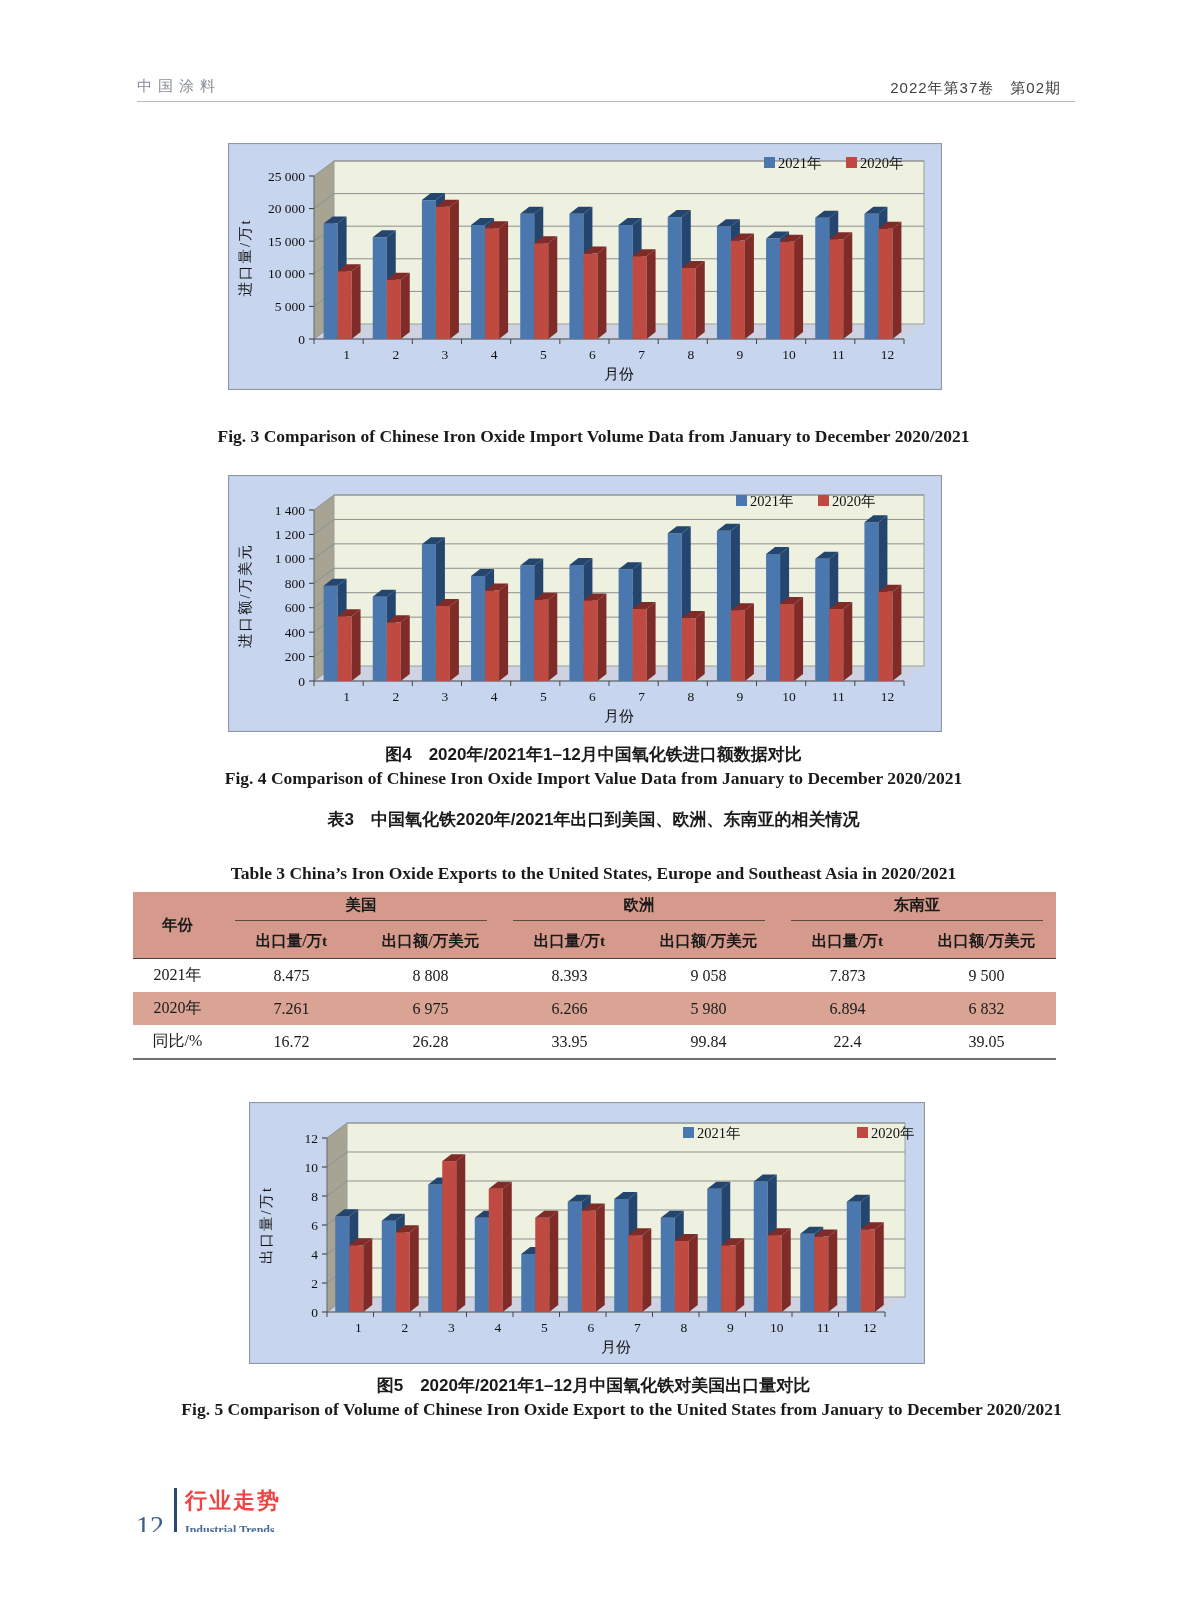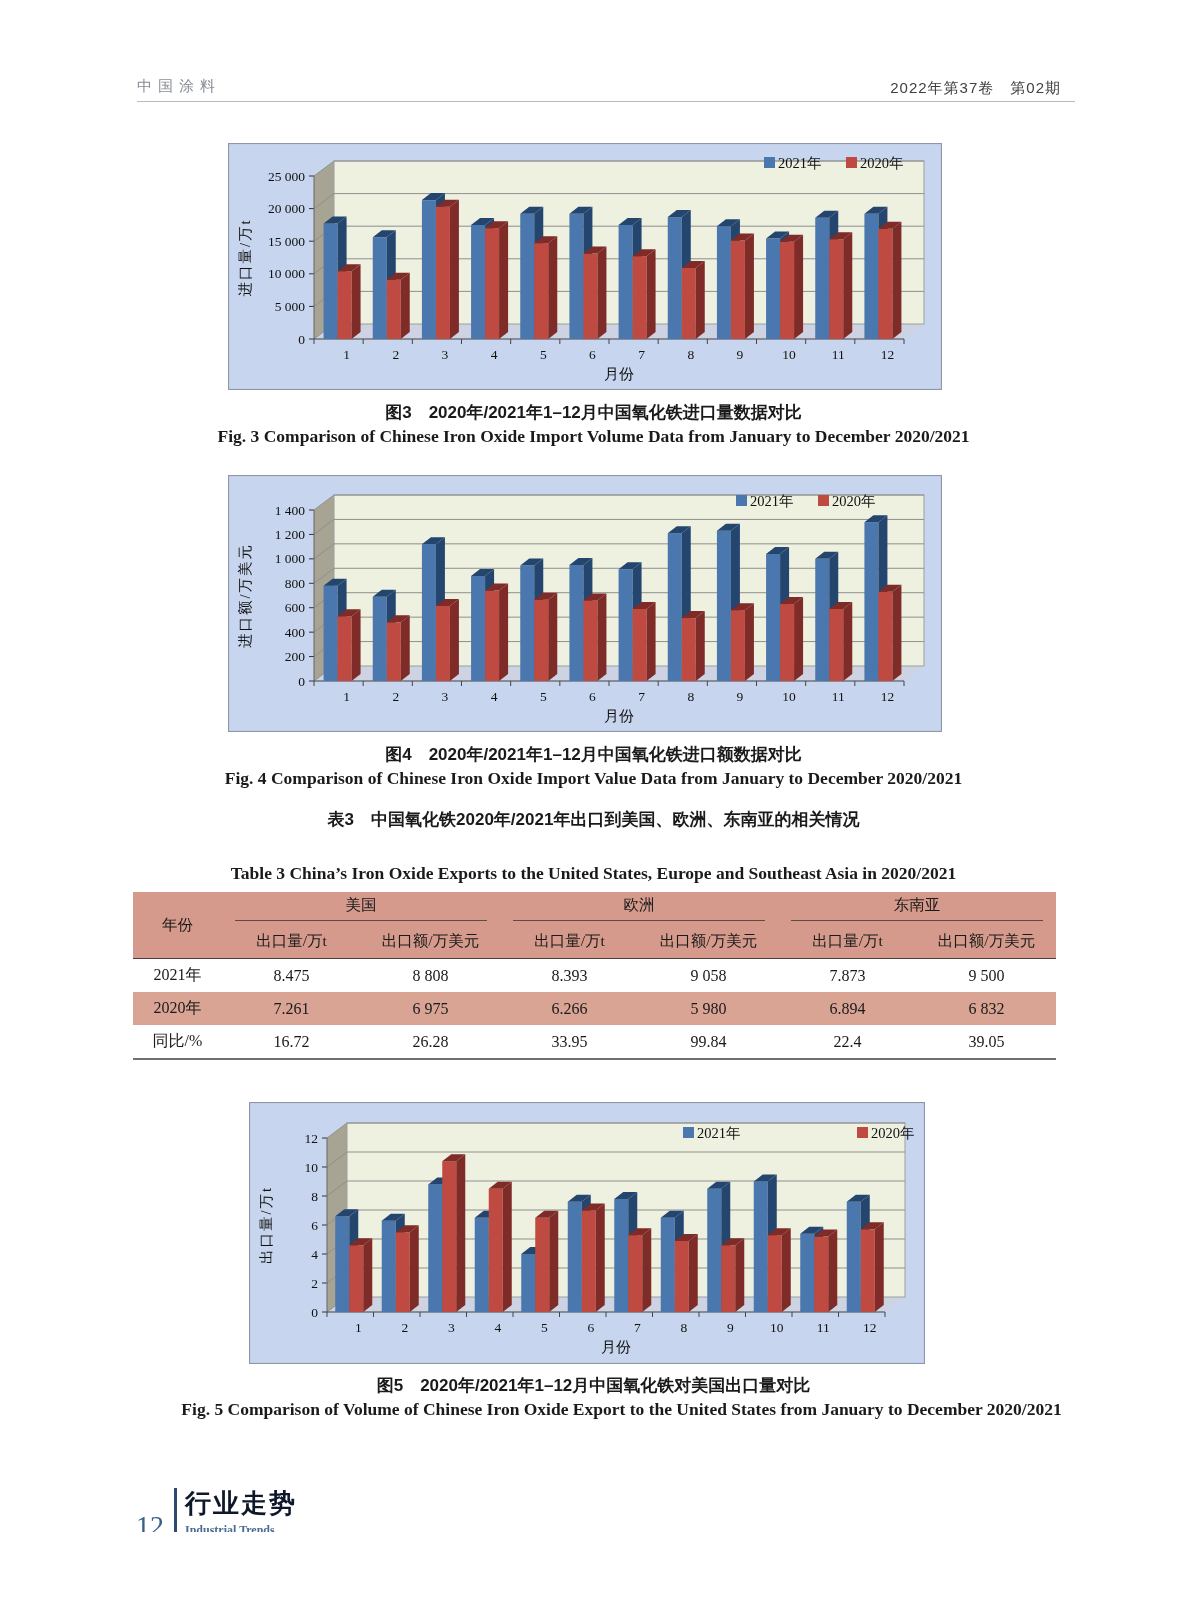--- a/index.html
+++ b/index.html
@@ -14,35 +14,35 @@
   
   .chart{position:absolute;}
   .chart svg text{font-family:"Liberation Serif",serif;fill:#111;}
   
   .cap{position:absolute;left:0;width:1187px;text-align:center;margin:0;}
   .cap-cn{font-family:"Liberation Sans",sans-serif;font-weight:bold;font-size:17px;}
   .cap-en{font-family:"Liberation Serif",serif;font-weight:bold;font-size:17.5px;}
   
   .exports-table{position:absolute;left:133px;top:892px;width:923px;border-collapse:collapse;
                  text-align:center;font-size:16px;border-bottom:2px solid #707070;}
-  .exports-table th{font-weight:normal;font-size:15.5px;}
+  .exports-table th{font-weight:bold;font-size:15.5px;}
   .exports-table thead th{background:#d59a8b;}
   .exports-table tr.grp-row th{height:30px;}
   .exports-table tr.sub-row th{height:32px;border-bottom:1.5px solid #4a3f3a;}
   .exports-table th.year-th{border-bottom:1.5px solid #4a3f3a;}
   .exports-table th.group-th div{border-bottom:1px solid #5c4c44;margin:0 12px;padding-bottom:4px;}
   .exports-table tbody td{height:31px;}
   .exports-table tr.row-alt td{background:#daa495;}
   
   .footer{position:absolute;left:136px;top:1488px;display:flex;align-items:stretch;height:50px;}
   .pageno{align-self:flex-end;font-size:28px;color:#3a5f8d;line-height:1;margin:0 10px -2px 0;}
   .vbar{width:3px;background:#2c4a70;margin-right:8px;}
   .sec-txt{display:flex;flex-direction:column;justify-content:space-between;padding:1px 0;}
-  .sec-cn{font-family:"Liberation Sans",sans-serif;font-weight:bold;font-size:26px;
-          color:#0f172a;letter-spacing:2px;line-height:1.1;}
+  .sec-cn{font-family:"Liberation Sans",sans-serif;font-weight:bold;font-size:22px;
+          color:#ef4444;letter-spacing:2px;line-height:1.1;}
   .sec-en{font-family:"Liberation Serif",serif;font-weight:bold;font-size:12px;color:#4a6a94;line-height:1.2;}
 </style>
 </head>
 <body>
 
 <div class="page">
 
   <span class="hdr-left">中国涂料</span>
   <span class="hdr-right">2022年第37卷　第02期</span>
   <div class="hdr-rule"></div>
@@ -174,21 +174,20 @@
         <line x1="577.6666666666666" y1="196" x2="577.6666666666666" y2="201" stroke="#444" stroke-width="1"></line>
         <line x1="626.8333333333333" y1="196" x2="626.8333333333333" y2="201" stroke="#444" stroke-width="1"></line>
         <line x1="676" y1="196" x2="676" y2="201" stroke="#444" stroke-width="1"></line>
         <text x="391" y="236" text-anchor="middle" font-size="15">月份</text>
         <text x="22" y="114.5" text-anchor="middle" font-size="14.5" transform="rotate(-90 22 114.5)" letter-spacing="2">进口量/万t</text>
         <rect x="536" y="14" width="11" height="11" fill="#4a77ad"></rect>
         <text x="550" y="24.5" text-anchor="start" font-size="14.5">2021年</text>
         <rect x="618" y="14" width="11" height="11" fill="#bf4a42"></rect>
         <text x="632" y="24.5" text-anchor="start" font-size="14.5">2020年</text>
       </svg></div>
-  <p class="cap cap-cn" style="top:401px;">图3　2020年/2021年1–12月中国氧化铁进口量数据对比</p>
   <p class="cap cap-en" style="top:426px;">Fig. 3   Comparison of Chinese Iron Oxide Import Volume Data from January to December 2020/2021</p>
 
   <div class="chart" id="chart-1" style="left:228px;top:475px;"><svg width="714" height="257" viewBox="0 0 714 257">
         <rect x="0.5" y="0.5" width="713" height="256" fill="#c7d6ee" stroke="#8e97a9" stroke-width="1.2"></rect>
         <polygon points="86,35 106,20 106,191 86,206" fill="#a7a494"></polygon>
         <polygon points="86,206 676,206 696,191 106,191" fill="#cdd3e2"></polygon>
         <rect x="106" y="20" width="590" height="171" fill="#eef0e0" stroke="#9aa09b" stroke-width="1"></rect>
         <line x1="86" y1="206" x2="106" y2="191" stroke="#8f8f8f" stroke-width="1"></line>
         <line x1="81" y1="206" x2="86" y2="206" stroke="#333" stroke-width="1"></line>
         <text x="77" y="210.5" text-anchor="end" font-size="13.5">0</text>

